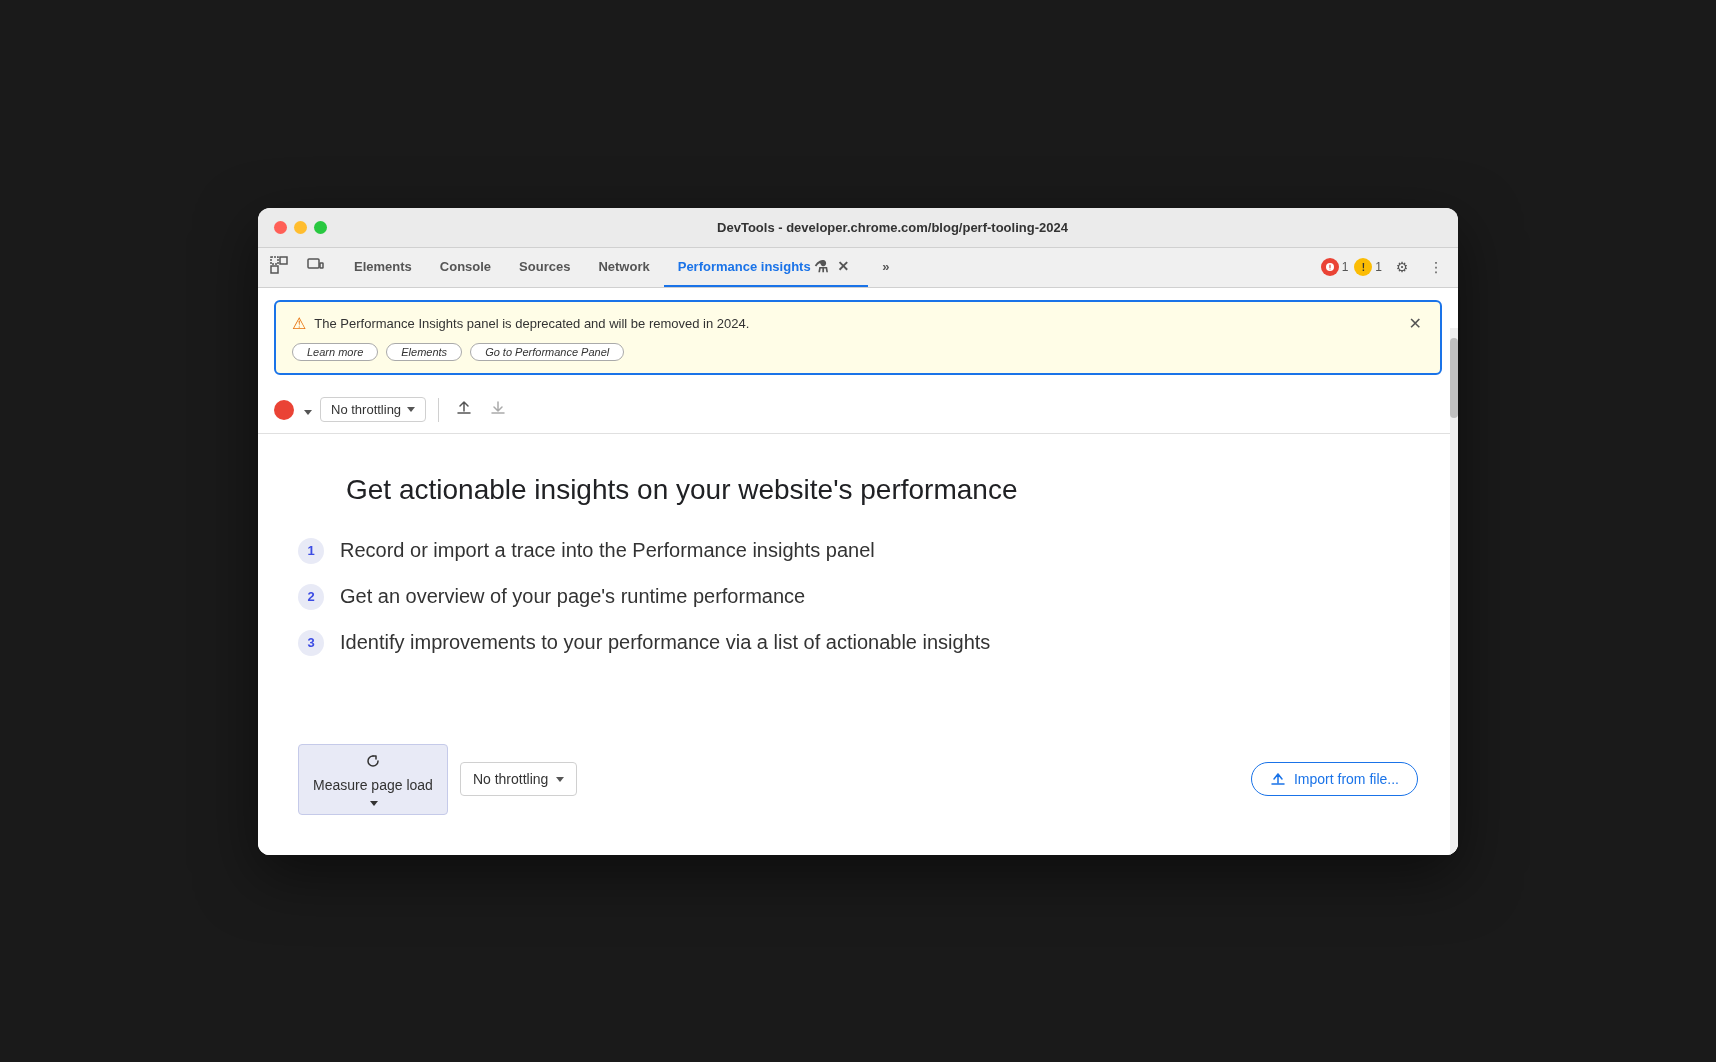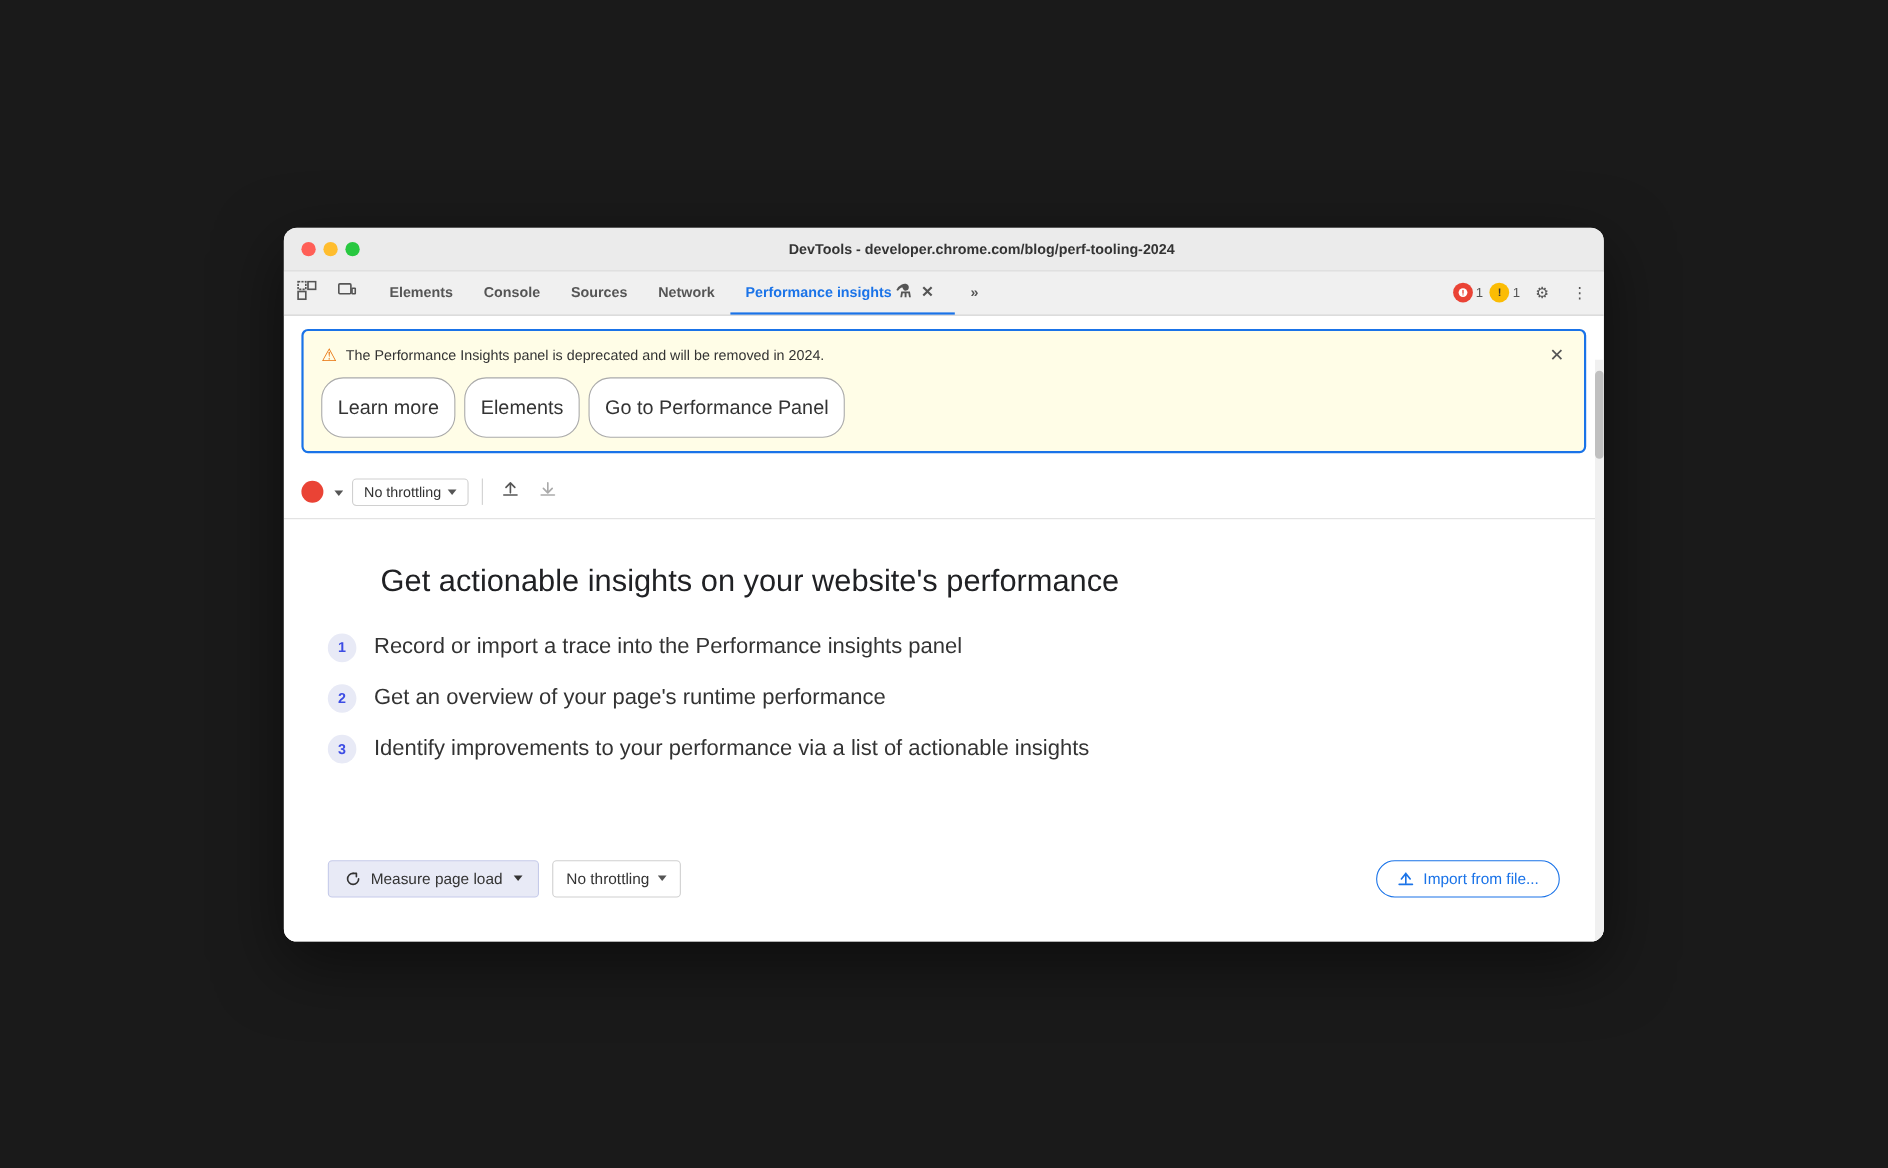--- a/index.html
+++ b/index.html
@@ -180,24 +180,25 @@
       font-size: 16px;
     }
     .banner-buttons {
       display: flex;
       gap: 8px;
     }
     .banner-btn {
       border: 1.5px solid #aaa;
       background: white;
       border-radius: 20px;
-      padding: 16px 14px;
-      font-size: 18px;
-      color: #333;
-      cursor: pointer;
+      padding: 2px 14px;
+      font-size: 11px;
+      color: #333;
+      cursor: pointer;
+      font-style: italic;
     }
     
     .toolbar {
       display: flex;
       align-items: center;
       gap: 8px;
       padding: 8px 16px;
       border-bottom: 1px solid #e0e0e0;
     }
     .record-btn {
@@ -292,20 +293,21 @@
       display: flex;
       align-items: center;
       gap: 8px;
       background: #e8eaf6;
       border: 1px solid #c5cae9;
       border-radius: 4px;
       padding: 8px 14px;
       font-size: 14px;
       cursor: pointer;
       color: #333;
+      flex-direction: column;
     }
     .measure-btn .chevron-down { border-top-color: #333; }
     .throttle-dropdown {
       display: flex;
       align-items: center;
       gap: 6px;
       border: 1px solid #d0d0d0;
       background: white;
       border-radius: 4px;
       padding: 8px 12px;

